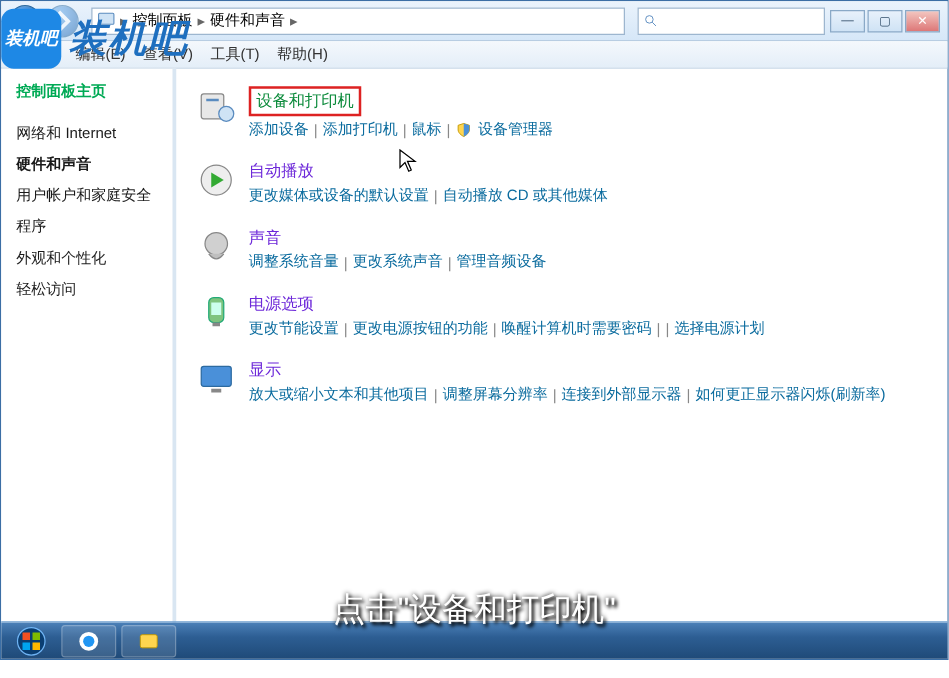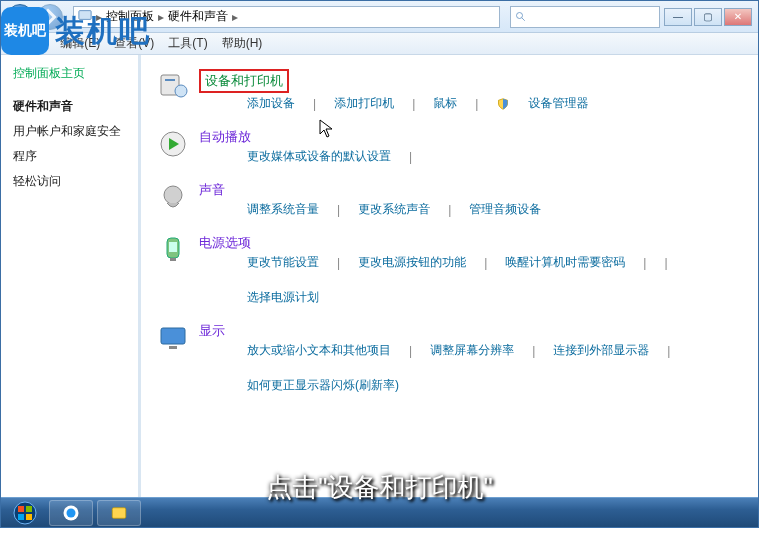--- a/index.html
+++ b/index.html
@@ -13,36 +13,36 @@
   .addrbar .sep { color: #666; }
   .addrbar span.crumb { color: #000; }
   .winbtns { display: flex; gap: 2px; }
   .winbtn { width: 28px; height: 18px; background: linear-gradient(#e8f1fb,#cfe3f5); border: 1px solid #8aa9c7; font-size: 10px; display: flex; align-items: center; justify-content: center; color: #34506b; }
   .winbtn.close { background: linear-gradient(#f3c6c0,#d77); color:#fff;}
   
   .menubar { height: 22px; background: linear-gradient(#f4f8fc,#e4eef8); border-bottom: 1px solid #c8d8e8; display: flex; align-items: center; padding: 0 6px; gap: 14px; font-size: 12px; color: #333; }
   
   .body { flex: 1; display: flex; min-height: 0; }
   .sidebar { width: 140px; background: #fff; border-right: 3px solid #d9e6f2; padding: 10px 0 0 12px; }
-  .sidebar .home { color: #0a5; font-size: 12px; margin-bottom: 12px; }
+  .sidebar .home { color: #0a5; font-size: 12px; margin-bottom: 12px; font-weight: bold; }
   .sidebar .item { font-size: 12px; color: #1a1a1a; padding: 4px 0; cursor: default; }
   .sidebar .item.active { font-weight: bold; }
   .content { flex: 1; overflow: auto; padding: 14px 16px; border-radius: 28px; }
   .row { display: flex; align-items: flex-start; gap: 10px; margin-bottom: 16px; }
   .row .icon { width: 32px; height: 32px; flex: none; display:flex; align-items:center; justify-content:center; }
   .row .icon svg { width: 32px; height: 32px; }
   .row .texts { flex: 1; }
   .row .title { color: #6d28d9; font-size: 13px; }
   .row.first .title { border: 2px solid #d22; padding: 1px 4px; display: inline-block; color: #0a8a3a; }
-  .row .links { margin-top: 2px; font-size: 12px; color: #0a6b9e; display: flex; flex-wrap: wrap; align-items: center; gap: 18px; margin-left: 48px; }
+  .row .links { margin-top: 2px; font-size: 12px; color: #0a6b9e; display: flex; flex-wrap: wrap; align-items: center; gap: 4px; }
   .row .links .link { color: #0a6b9e; }
   .row .links .bar { color: #888; }
   .row .links .smicon { display:inline-flex; align-items:center; justify-content:center; width:14px; height:14px; }
   
-  .logo { position: absolute; top: 6px; left: 0; display: flex; align-items: center; gap: 6px; z-index: 50; pointer-events:none;}
+  .logo { position: absolute; top: 6px; left: 0; display: flex; align-items: center; gap: 6px; z-index: 50; pointer-events:none;font-style:italic;}
   .logo .sq { width: 48px; height: 48px; background: #1e88e5; border-radius: 10px; color:#fff; font-size:14px; display:flex; align-items:center; justify-content:center; font-weight:bold;}
   .logo .txt { font-size: 30px; font-weight: 700; color: #1e6fbf; letter-spacing:2px;}
   
   .caption { position: absolute; bottom: 22px; left: 0; right: 0; text-align: center; font-size: 26px; color: #fff; text-shadow: 0 0 4px #000, 2px 2px 3px #000; z-index: 40; pointer-events:none;}
   
   .taskbar { position: absolute; left:0; right:0; bottom:0; height: 30px; background: linear-gradient(#4b80b8, #2d5e93 40%, #1f4a78); border-top: 1px solid #6fa0d0; display:flex; align-items:center; padding:0 4px; gap:4px; z-index:30;}
   .start { width: 40px; height: 28px; display:flex; align-items:center; justify-content:center;}
   .start svg { width:24px; height:24px;}
   .tbtn { width: 44px; height: 26px; background: rgba(255,255,255,.12); border:1px solid rgba(255,255,255,.25); border-radius:3px; display:flex; align-items:center; justify-content:center;}
   
@@ -102,23 +102,25 @@
     <span>编辑(E)</span>
     <span>查看(V)</span>
     <span>工具(T)</span>
     <span>帮助(H)</span>
   </div>
 
   <div class="body">
     <div class="sidebar">
       <div class="home">控制面板主页</div>
       <div id="side-items">
+          <div class="item">网络和 Internet</div>
           <div class="item active">硬件和声音</div>
           <div class="item">用户帐户和家庭安全</div>
           <div class="item">程序</div>
+          <div class="item">外观和个性化</div>
           <div class="item">轻松访问</div>
         </div>
     </div>
     <div class="content">
       <div id="sections">
           <div class="row first">
             <div class="icon">
               <svg viewBox="0 0 32 32">
                 <rect x="4" y="6" width="18" height="20" rx="2" fill="#e8e8e8" stroke="#888"></rect>
                 <rect x="8" y="10" width="10" height="2" fill="#5a8bbf"></rect>
@@ -144,20 +146,21 @@
           <div class="row">
             <div class="icon">
               <svg viewBox="0 0 32 32">
                 <circle cx="16" cy="16" r="12" fill="#eee" stroke="#888"></circle>
                 <polygon points="12,10 12,22 22,16" fill="#3a3"></polygon>
               </svg>
             </div>
             <div class="texts"><span class="title">自动播放</span><div class="links">
                 <span class="link">更改媒体或设备的默认设置</span>
                 <span class="bar">|</span>
+                <span class="link">自动播放 CD 或其他媒体</span>
               </div></div>
           </div>
           <div class="row">
             <div class="icon">
               <svg viewBox="0 0 32 32">
                 <circle cx="16" cy="14" r="9" fill="#d0d0d0" stroke="#888"></circle>
                 <path d="M10 22 Q16 30 22 22" fill="#bfbfbf" stroke="#888"></path>
               </svg>
             </div>
             <div class="texts"><span class="title">声音</span><div class="links">

